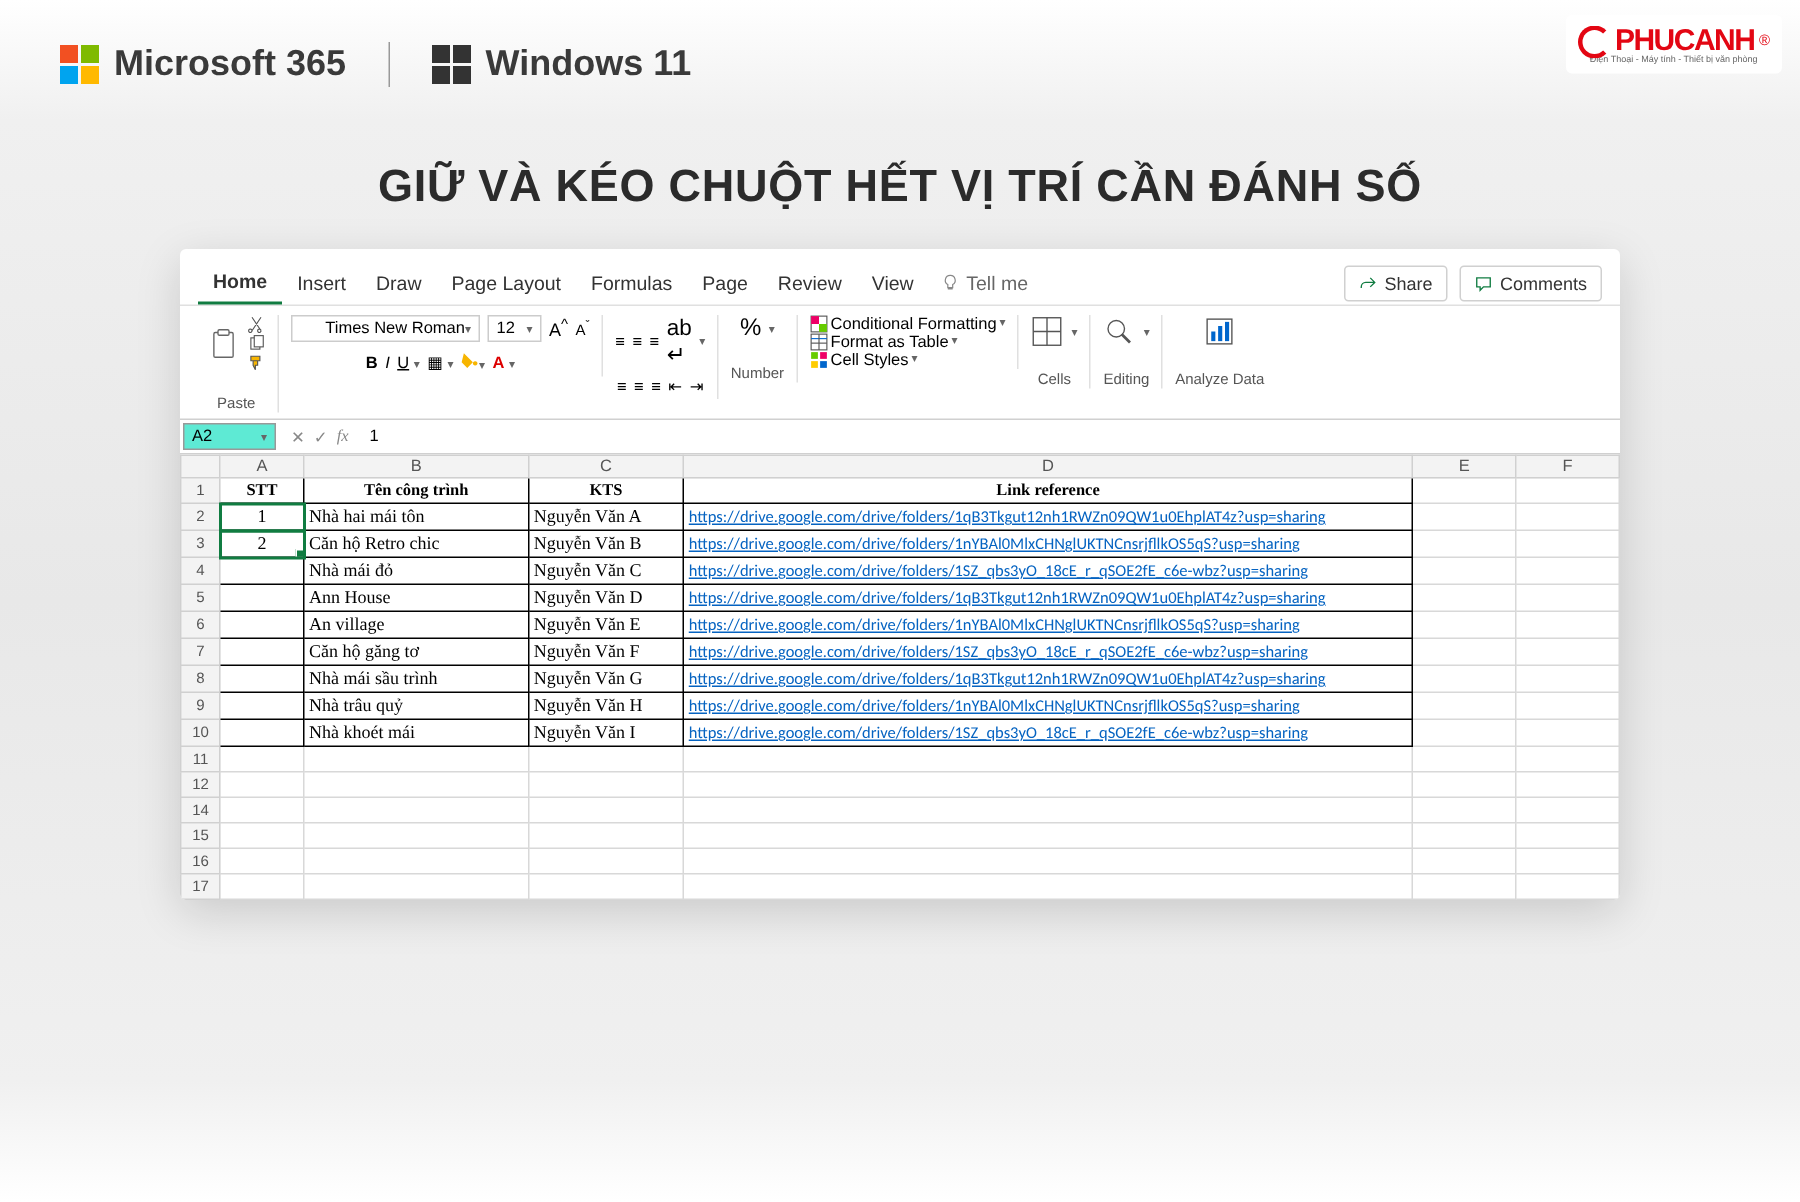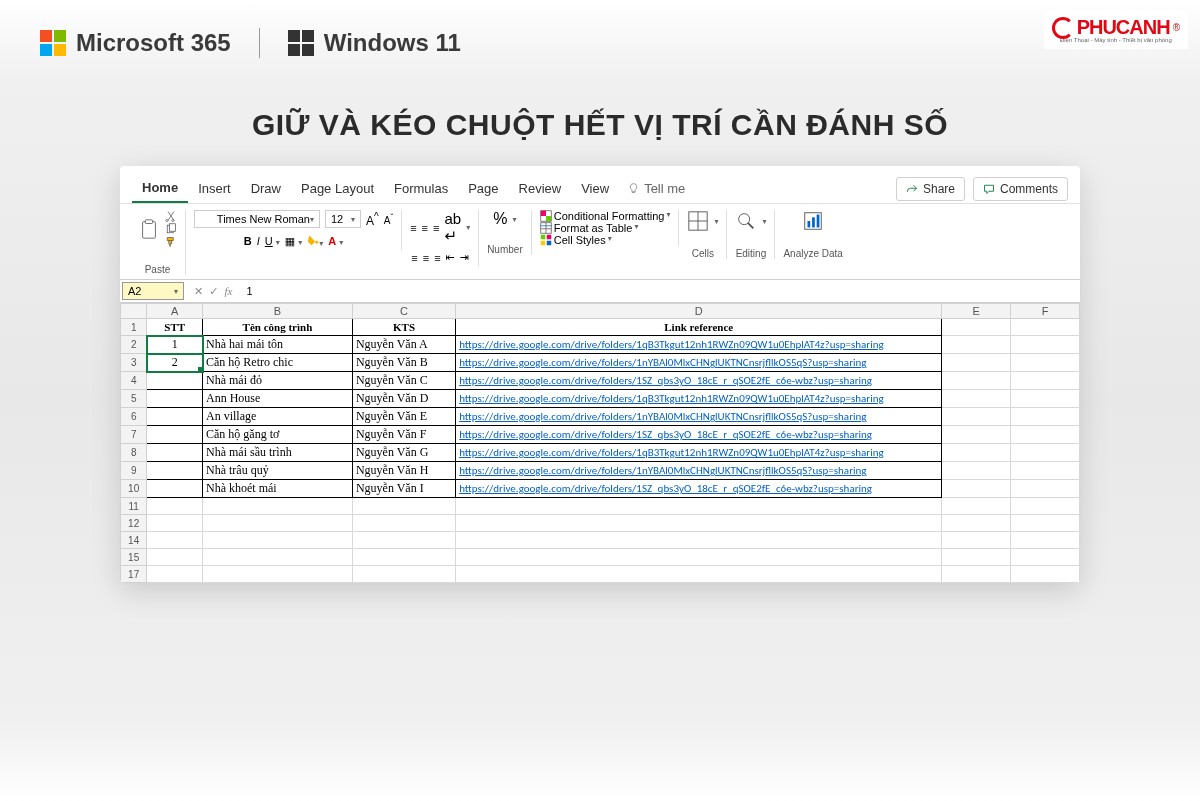--- a/index.html
+++ b/index.html
@@ -32,21 +32,21 @@
 .ribbon{display:flex;align-items:flex-start;padding:6px 10px 4px;border-bottom:1px solid #d0d0d0;font-size:11px}
 .rgroup{display:flex;flex-direction:column;align-items:center;padding:0 8px;border-right:1px solid #e0e0e0}
 .rgroup:last-child{border-right:none}
 .rg-row{display:flex;align-items:center;gap:5px;margin-bottom:2px}
 .rg-label{font-size:10px;color:#555;margin-top:14px}
 .fontbox{border:1px solid #ccc;padding:2px 5px;font-size:11px;width:126px;display:flex;justify-content:flex-end;align-items:center}
 .sizebox{border:1px solid #ccc;padding:2px 5px;font-size:11px;width:36px;display:flex;justify-content:space-between;align-items:center}
 .dd{font-size:8px;color:#666}
 .bigicon{width:22px;height:22px}
 .fbar{display:flex;align-items:center;border-bottom:1px solid #d0d0d0;font-size:11px;background:#fff}
-.namebox{width:62px;border:1px solid #999;padding:2px 5px;margin:2px;background:#fef9c3;display:flex;justify-content:space-between;align-items:center}
+.namebox{width:62px;border:1px solid #999;padding:2px 5px;margin:2px;background:#5eead4;display:flex;justify-content:space-between;align-items:center}
 .fbbtns{display:flex;gap:6px;padding:0 8px;color:#888}
 .fx{font-style:italic;font-family:serif}
 .fval{padding:2px 6px}
 .sheet{overflow:auto}
 table.grid{border-collapse:collapse;font-size:11px;width:100%}
 .grid th{background:#f3f3f3;border:1px solid #d0d0d0;font-weight:400;color:#555;text-align:center;padding:1px}
 .grid th.corner{width:26px;background:#f3f3f3}
 .grid th.rowh{width:26px;font-size:10px}
 .grid td{border:1px solid #d8d8d8;padding:1px 3px;height:17px;white-space:nowrap;overflow:hidden}
 .col-A{width:55px}.col-B{width:148px}.col-C{width:102px}.col-D{width:480px}.col-E{width:68px}.col-F{width:68px}
@@ -419,20 +419,29 @@
           <tr>
             <th class="rowh">15</th>
             <td></td>
             <td></td>
             <td></td>
             <td></td>
             <td></td>
             <td></td>
           </tr>
           <tr>
+            <th class="rowh">16</th>
+            <td></td>
+            <td></td>
+            <td></td>
+            <td></td>
+            <td></td>
+            <td></td>
+          </tr>
+          <tr>
             <th class="rowh">17</th>
             <td></td>
             <td></td>
             <td></td>
             <td></td>
             <td></td>
             <td></td>
           </tr>
         </tbody>
     </table>

